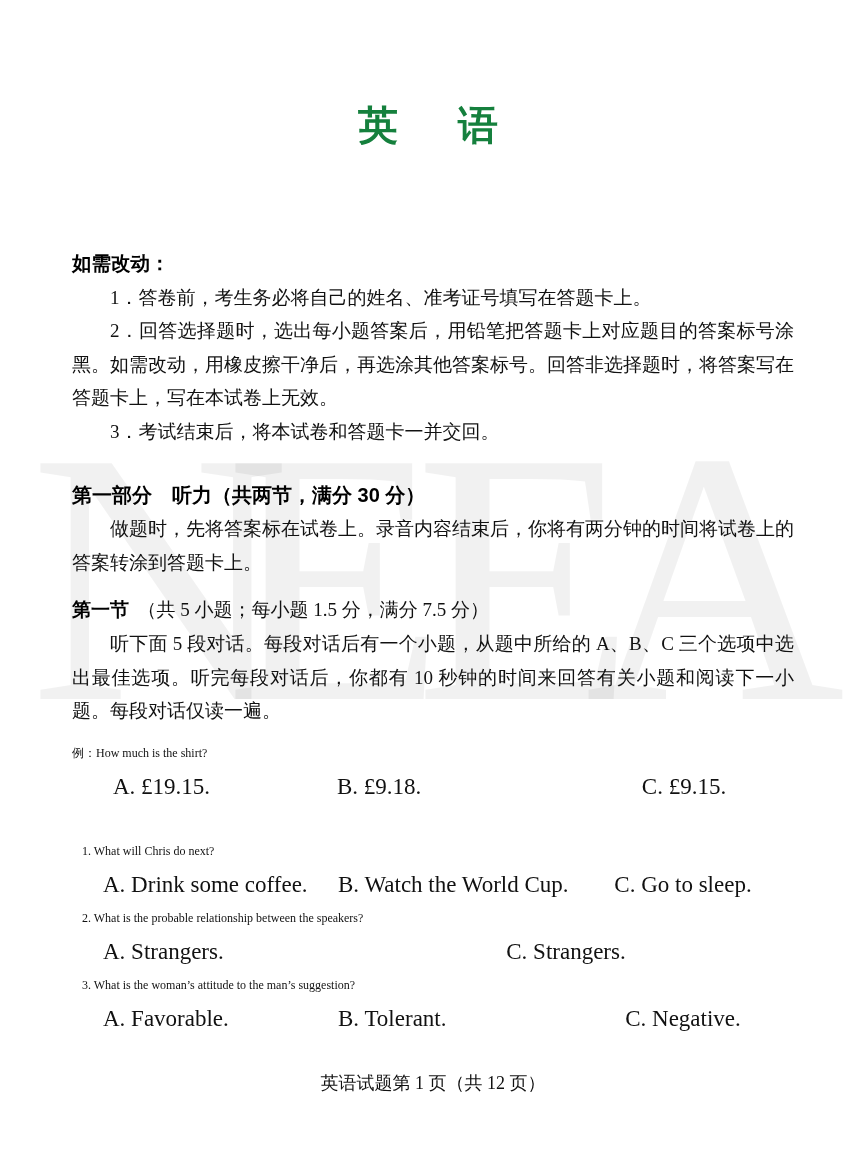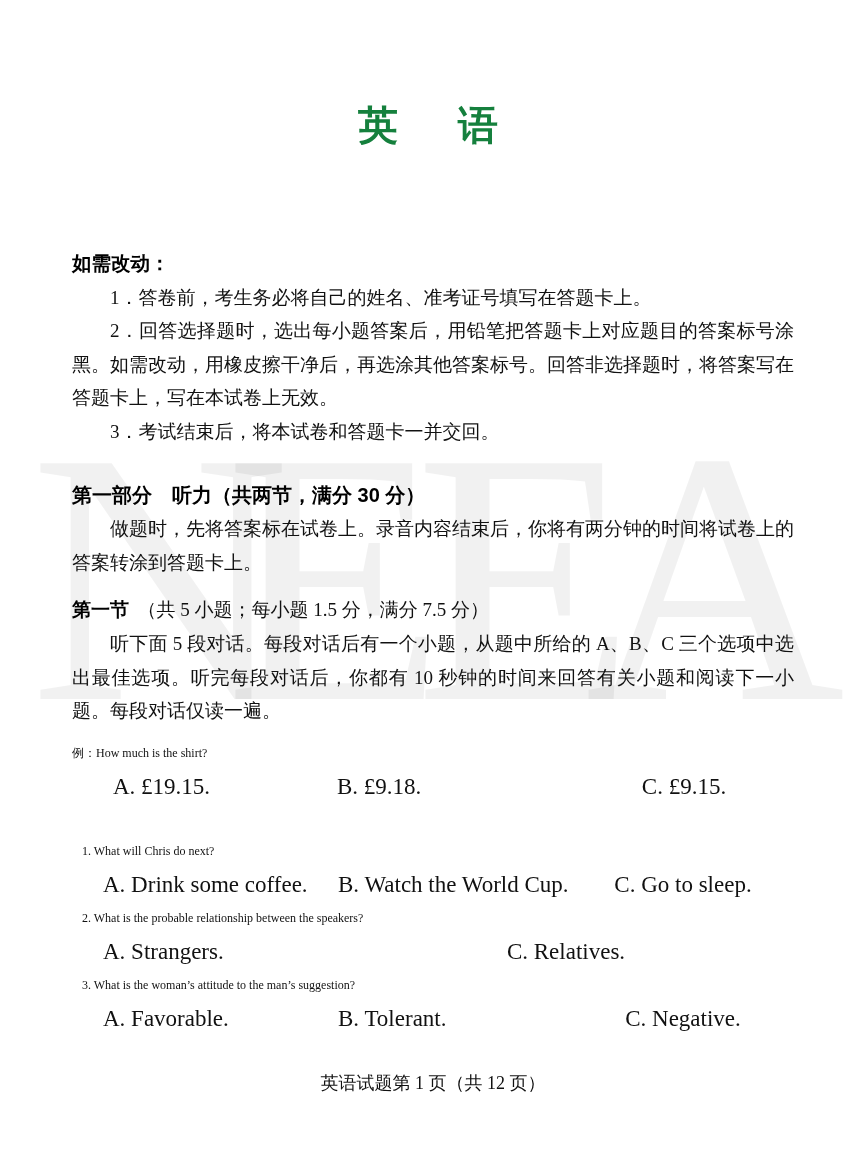--- a/index.html
+++ b/index.html
@@ -170,21 +170,21 @@
       </div>
     </div>
 
     <div class="question">
       <div class="q-line q-pad">
         <span>2.</span>
         <span>What is the probable relationship between the speakers?</span>
       </div>
       <div class="opt-row q-opts">
         <span class="opt">A. Strangers.</span>
-        <span class="opt">C. Relatives.</span>
+        <span class="opt">C. Strangers.</span>
       </div>
     </div>
 
     <div class="question">
       <div class="q-line q-pad">
         <span>3.</span>
         <span>What is the woman’s attitude to the man’s suggestion?</span>
       </div>
       <div class="opt-row q-opts">
         <span class="opt">A. Favorable.</span>

